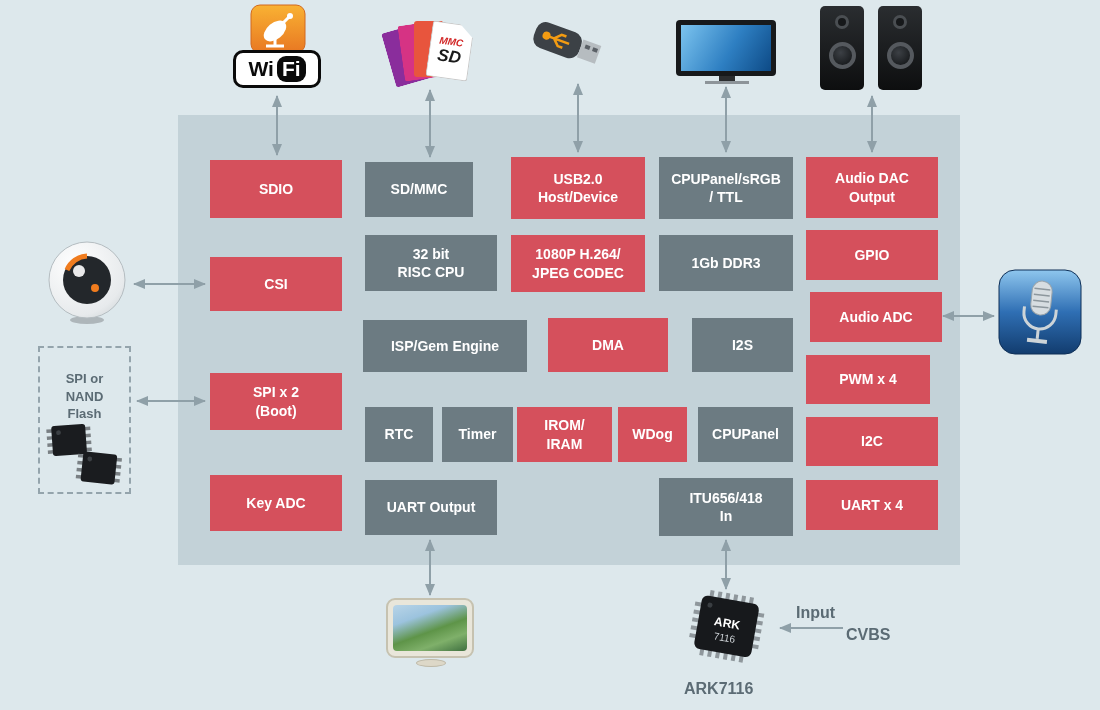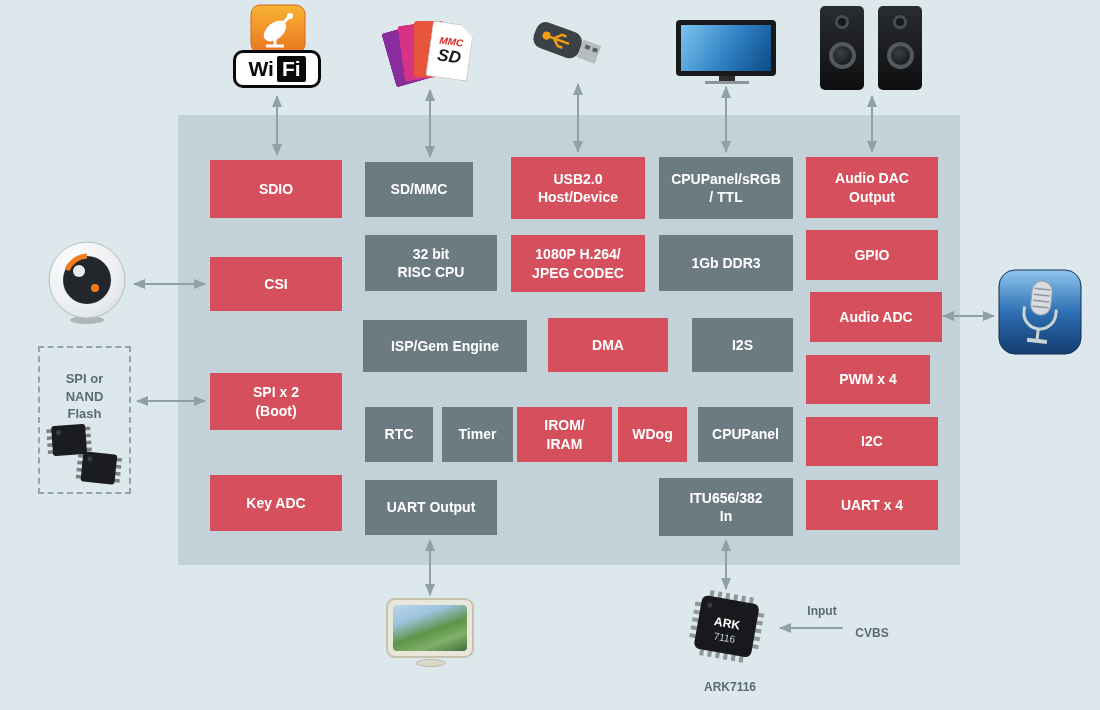--- a/index.html
+++ b/index.html
@@ -8,32 +8,32 @@
   .canvas { position: relative; width: 1100px; height: 710px; background: #dde8ec; overflow: hidden; }
   .panel { position: absolute; left: 178px; top: 115px; width: 782px; height: 450px; background: #c3d2d8; }
   .arrows { position: absolute; left: 0; top: 0; pointer-events: none; }
   .blk {
     position: absolute; display: flex; align-items: center; justify-content: center;
     text-align: center; color: #ffffff; font-weight: 700; font-size: 14px;
     line-height: 1.3; white-space: pre-line;
   }
   .red  { background: #d5505c; }
   .gray { background: #6c7b82; }
-  .caption { position: absolute; color: #5b6b74; font-weight: 700; font-size: 12px; text-align: center; }
+  .caption { position: absolute; color: #5b6b74; font-weight: 700; font-size: 16px; }
   .icon { position: absolute; }
 
   
   .wifi-dish { position: absolute; left: 17px; top: 0; }
   .wifi-pill {
     position: absolute; left: 0; top: 46px; width: 88px; height: 38px;
     background: #ffffff; border: 3px solid #0a0a0a; border-radius: 10px;
     display: flex; align-items: center; justify-content: center;
     font-weight: 700; font-size: 21px; color: #0a0a0a;
   }
-  .wifi-fi { background: #0a0a0a; color: #ffffff; border-radius: 2px; padding: 1px 5px 2px; margin-left: 3px; line-height: 1.1; }
+  .wifi-fi { background: #0a0a0a; color: #ffffff; border-radius: 9px; padding: 1px 5px 2px; margin-left: 3px; line-height: 1.1; }
 
   
   .card {
     position: absolute; width: 42px; height: 56px;
     clip-path: polygon(0 0, 66% 0, 100% 22%, 100% 100%, 0 100%);
     border-radius: 3px;
   }
   .card.c1 { left: 2px;  top: 7px; background: #8a2d9c; transform: rotate(-16deg); }
   .card.c2 { left: 15px; top: 3px; background: #d63384; transform: rotate(-8deg); }
   .card.c3 { left: 28px; top: 1px; background: #e8553d; transform: rotate(0deg); }
@@ -123,21 +123,21 @@
   <div class="blk gray" style="left:442px;top:407px;width:71px;height:55px">Timer</div>
   <div class="blk red" style="left:517px;top:407px;width:95px;height:55px">IROM/
 IRAM</div>
   <div class="blk red" style="left:618px;top:407px;width:69px;height:55px">WDog</div>
 
   <div class="blk gray" style="left:659px;top:157px;width:134px;height:62px">CPUPanel/sRGB
 / TTL</div>
   <div class="blk gray" style="left:659px;top:235px;width:134px;height:56px">1Gb DDR3</div>
   <div class="blk gray" style="left:692px;top:318px;width:101px;height:54px">I2S</div>
   <div class="blk gray" style="left:698px;top:407px;width:95px;height:55px">CPUPanel</div>
-  <div class="blk gray" style="left:659px;top:478px;width:134px;height:58px">ITU656/382
+  <div class="blk gray" style="left:659px;top:478px;width:134px;height:58px">ITU656/418
 In</div>
 
   <div class="blk red" style="left:806px;top:157px;width:132px;height:61px">Audio DAC
 Output</div>
   <div class="blk red" style="left:806px;top:230px;width:132px;height:50px">GPIO</div>
   <div class="blk red" style="left:810px;top:292px;width:132px;height:50px">Audio ADC</div>
   <div class="blk red" style="left:806px;top:355px;width:124px;height:49px">PWM x 4</div>
   <div class="blk red" style="left:806px;top:417px;width:132px;height:49px">I2C</div>
   <div class="blk red" style="left:806px;top:480px;width:132px;height:50px">UART x 4</div>
 

